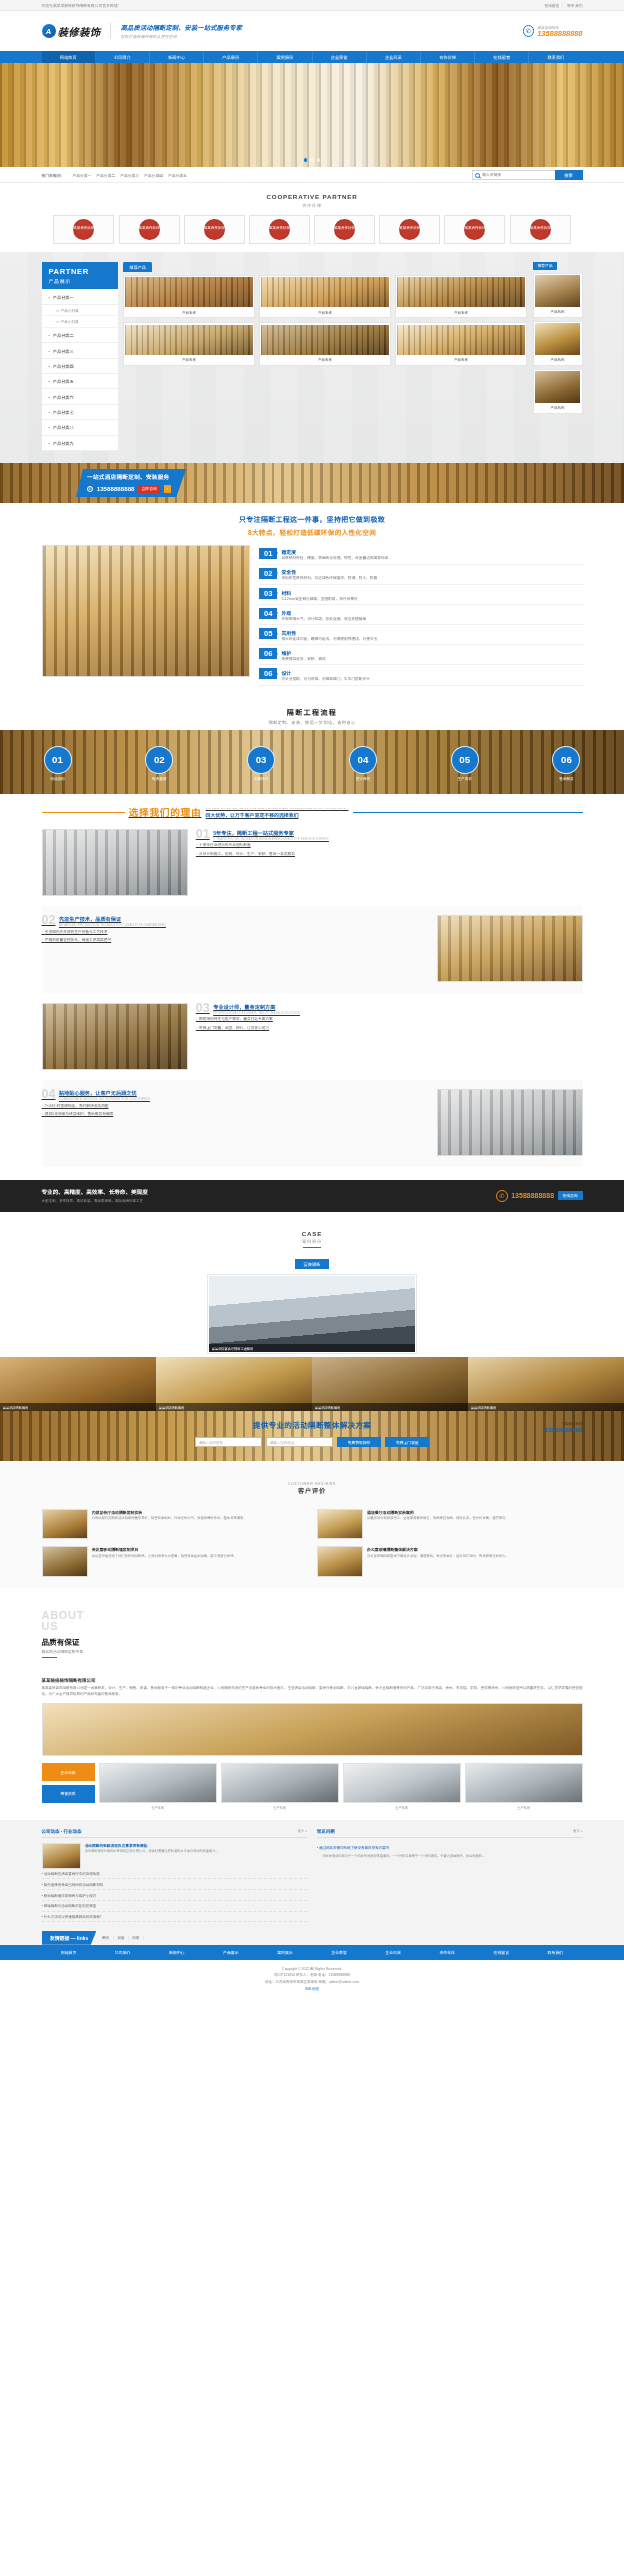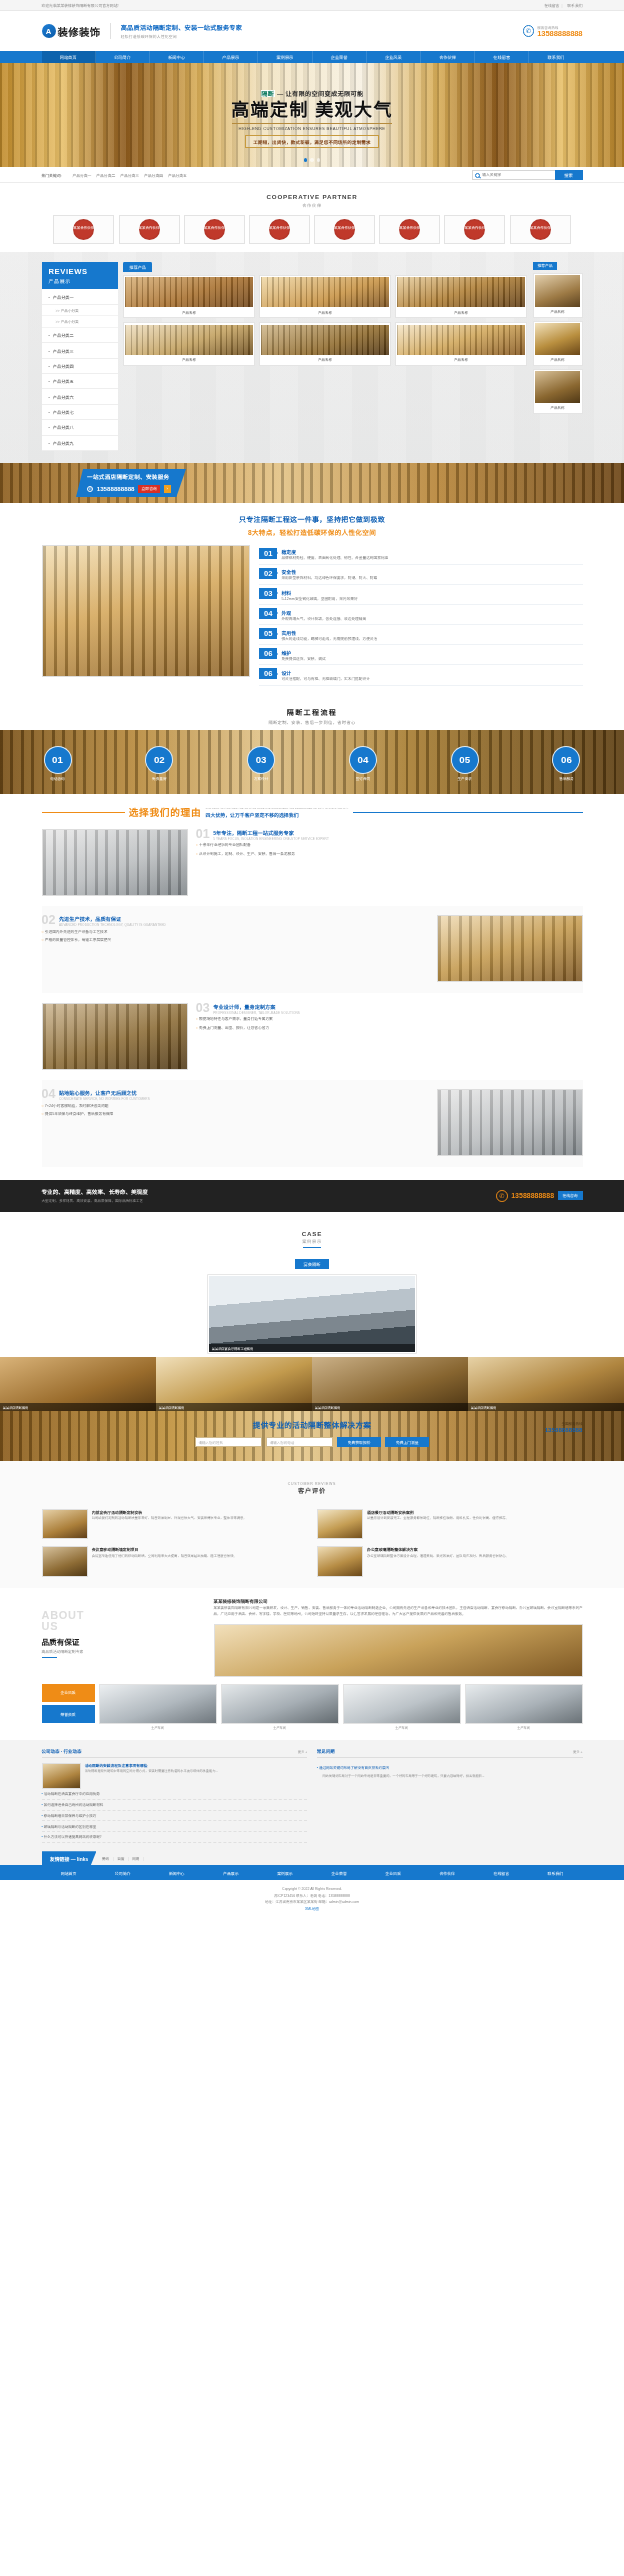--- a/index.html
+++ b/index.html
@@ -8,21 +8,21 @@
   .wrap{width:541px;margin:0 auto;}
   a{text-decoration:none;color:inherit;}
 
   
   .topbar{height:11px;background:#f5f5f5;border-bottom:0.7px solid #e8e8e8;font-size:3.8px;color:#888;}
   .topbar .wrap{display:flex;align-items:center;justify-content:space-between;height:11px;}
   .topbar-links span{margin-left:2.8px;}
   .topbar-links i{color:#ccc;font-style:normal;margin:0 2.1px;}
 
   
-  .header{height:40px;background:#fff;}
+  .header{height:40px;background:#fff;font-style:italic;}
   .header .wrap{display:flex;align-items:center;height:40px;}
   .logo{display:flex;align-items:center;gap:2.1px;}
   .logo-mark{width:14px;height:14px;border-radius:50%;background:linear-gradient(145deg,#1f7fd6,#0b5ba8);position:relative;}
   .logo-mark:after{content:"A";position:absolute;inset:0;display:flex;align-items:center;justify-content:center;color:#fff;font-size:7.6px;font-weight:bold;}
   .logo-text{font-size:10.4px;font-weight:bold;color:#1a1a1a;letter-spacing:0.3px;}
   .slogan{margin-left:9.7px;padding-left:9.7px;border-left:0.7px solid #e0e0e0;}
   .slogan-main{font-size:6.2px;font-weight:bold;color:#0a66c2;letter-spacing:0.2px;}
   .slogan-sub{font-size:3.8px;color:#999;margin-top:2.1px;letter-spacing:0.2px;}
   .hotline{margin-left:auto;display:flex;align-items:center;gap:2.8px;}
   .phone-ico{width:11.8px;height:11.8px;border:1px solid #1878c8;border-radius:50%;display:flex;align-items:center;justify-content:center;color:#1878c8;font-size:6.2px;}
@@ -153,21 +153,21 @@
     background:linear-gradient(90deg,#7a5219,#b98c3f 22%,#e0c288 42%,#a97f34 65%,#5e3f13);}
   .proc:before{content:"";position:absolute;inset:0;
     background:repeating-linear-gradient(90deg,rgba(0,0,0,.25) 0 2.8px,rgba(255,255,255,.08) 2.8px 10.4px);}
   .proc .wrap{position:relative;display:flex;justify-content:space-between;padding-top:15.3px;}
   .pstep{width:32px;text-align:center;}
   .pcircle{width:28px;height:28px;border-radius:50%;background:#1678cd;border:1.4px solid rgba(255,255,255,.85);
     color:#fff;font-size:9.7px;font-weight:bold;display:flex;align-items:center;justify-content:center;margin:0 auto;}
   .plabel{font-size:3.6px;color:#fff;margin-top:2.1px;}
 
   
-  .reason{padding:11px 0 12.5px;background:#fff;}
+  .reason{padding:11px 0 12.5px;background:#fff;text-decoration:underline;}
   .reason-head{display:flex;align-items:center;justify-content:center;gap:4.2px;}
   .rh-left{width:83px;height:0.7px;background:#ef8c16;}
   .rh-t{font-size:9.7px;font-weight:bold;color:#ef8c16;letter-spacing:0.7px;}
   .rh-r .en{font-size:2.5px;color:#aaa;letter-spacing:0.1px;}
   .rh-r .cn{font-size:4.9px;font-weight:bold;color:#1161b5;margin-top:0.7px;}
   .rh-right{flex:1;height:0.7px;background:#1678cd;}
   .rblock{display:flex;gap:8.3px;align-items:flex-start;margin-top:9.7px;}
   .rblock.rev{flex-direction:row-reverse;}
   .rimg{width:146px;height:67px;flex:none;border:0.7px solid #ddd;position:relative;overflow:hidden;}
   .rimg.g1{background:linear-gradient(160deg,#e9e9e9,#b9bcbe 55%,#7e8488);}
@@ -227,21 +227,21 @@
   .rev-thumb{width:46px;height:30.5px;flex:none;border:0.7px solid #e0e0e0;}
   .rv1{background:linear-gradient(160deg,#e6d0a6,#ab7f3a 60%,#60401a);}
   .rv2{background:linear-gradient(160deg,#f3e6c6,#c49d53 55%,#74501d);}
   .rv3{background:linear-gradient(160deg,#d6c19c,#8e6c35 60%,#513916);}
   .rv4{background:linear-gradient(160deg,#efddb6,#b78d45 55%,#6a481a);}
   .rev-t{font-size:3.9px;font-weight:bold;color:#333;}
   .rev-d{font-size:3.3px;color:#888;margin-top:1.4px;line-height:1.5;}
 
   
   .about{background:#fff;padding:9.7px 0 0;}
-  .about-row{display:flex;gap:19px;}
+  .about-row{display:flex;gap:19px;flex-direction:column;}
   .about-left{width:153px;flex:none;padding-top:12.5px;}
   .about-en{font-size:11px;color:#ddd;font-weight:bold;letter-spacing:0.7px;line-height:1;}
   .about-cn{font-size:7.6px;font-weight:bold;color:#1a1a1a;margin-top:3.5px;}
   .about-sub{font-size:3.8px;color:#888;margin-top:2.1px;}
   .about-bar{width:15.3px;height:1px;background:#1678cd;margin-top:3.5px;}
   .about-right{flex:1;}
   .about-h{font-size:4.5px;font-weight:bold;color:#333;}
   .about-p{font-size:3.5px;color:#777;line-height:1.7;margin-top:2.8px;text-align:justify;}
   .about-img{width:100%;height:53px;margin-top:5.6px;border:0.7px solid #e0e0e0;
     background:linear-gradient(165deg,#f2e0bb,#c9a25a 50%,#7d5723);}
@@ -324,30 +324,20 @@
       <a class="">案例展示</a>
       <a class="">企业荣誉</a>
       <a class="">企业风采</a>
       <a class="">合作伙伴</a>
       <a class="">在线留言</a>
       <a class="">联系我们</a>
     </div>
 </div>
 
 <div class="banner">
-  <div class="banner-inner">
-    <div class="b-line1">
-      <em>隔断</em>
-      <span>— 让有限的空间变成无限可能</span>
-    </div>
-    <div class="b-line2">高端定制  美观大气</div>
-    <div class="b-rule"></div>
-    <div class="b-line3">HIGH-END CUSTOMIZATION ENSURES BEAUTIFUL ATMOSPHERE</div>
-    <div class="b-chip">工期短，出货快，款式新颖，满足您不同场所的定制需求</div>
-  </div>
   <div class="b-dots">
     <i class="on"></i><i></i><i></i>
   </div>
 </div>
 
 <div class="search">
   <div class="wrap">
     <span class="kw">
       <b>热门关键词:</b>
       <span id="kwList"><span>产品分类一</span><span>产品分类二</span><span>产品分类三</span><span>产品分类四</span><span>产品分类五</span></span>
@@ -394,21 +384,21 @@
           <span class="seal">某某合作伙伴</span>
         </div>
       </div>
     </div>
 </div>
 
 <div class="product">
   <div class="wrap">
     <div class="prod-side">
       <div class="prod-side-head">
-        <div class="en">REVIEWS</div>
+        <div class="en">PARTNER</div>
         <div class="cn">产品展示</div>
       </div>
       <div id="catList">
           <div class="cat">产品分类一</div>
           <div class="subcat">产品小分类</div>
           <div class="subcat">产品小分类</div>
           <div class="cat">产品分类二</div>
           <div class="cat">产品分类三</div>
           <div class="cat">产品分类四</div>
           <div class="cat">产品分类五</div>

